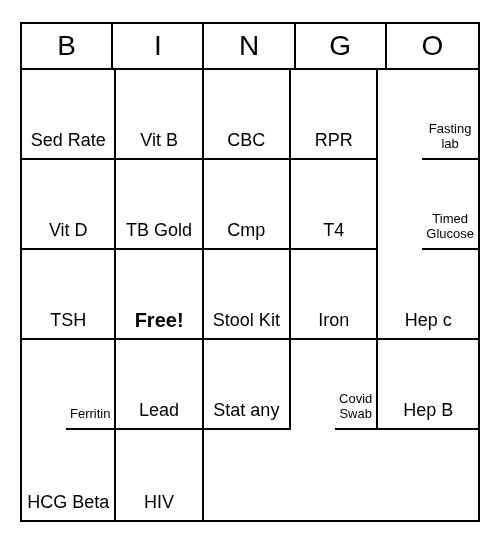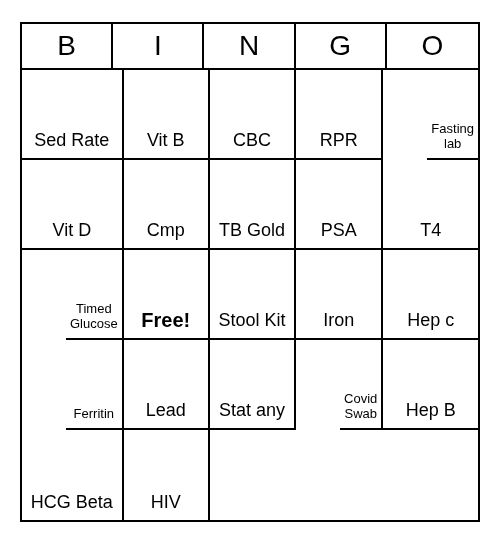--- a/index.html
+++ b/index.html
@@ -102,33 +102,33 @@
       <div class="bingo-cell">
         <span>RPR</span>
       </div>
       <div class="bingo-cell small-text">
         <span>Fasting lab</span>
       </div>
       <div class="bingo-cell">
         <span>Vit D</span>
       </div>
       <div class="bingo-cell">
-        <span>Cmp</span>
-      </div>
-      <div class="bingo-cell">
         <span>TB Gold</span>
       </div>
       <div class="bingo-cell">
-        <span>PSA</span>
+        <span>Cmp</span>
       </div>
       <div class="bingo-cell">
         <span>T4</span>
       </div>
       <div class="bingo-cell small-text">
         <span>Timed Glucose</span>
+      </div>
+      <div class="bingo-cell">
+        <span>TSH</span>
       </div>
       <div class="bingo-cell free">
         <span>Free!</span>
       </div>
       <div class="bingo-cell">
         <span>Stool Kit</span>
       </div>
       <div class="bingo-cell">
         <span>Iron</span>
       </div>

